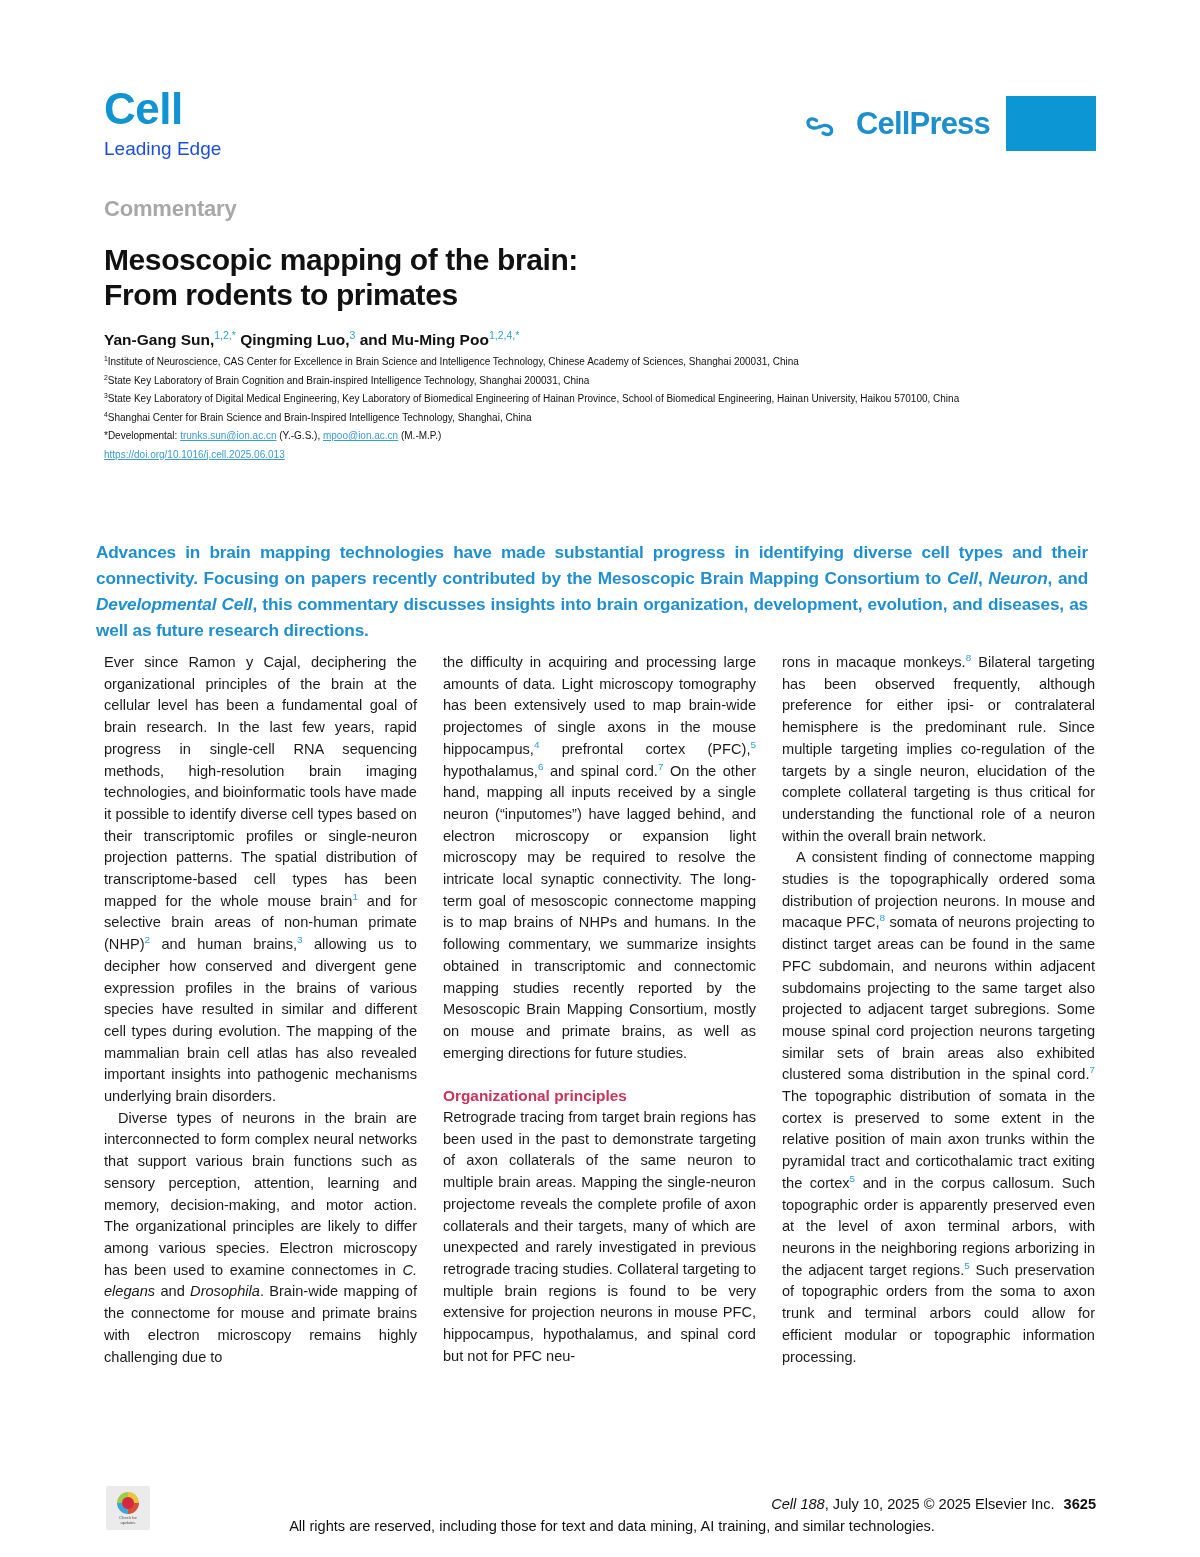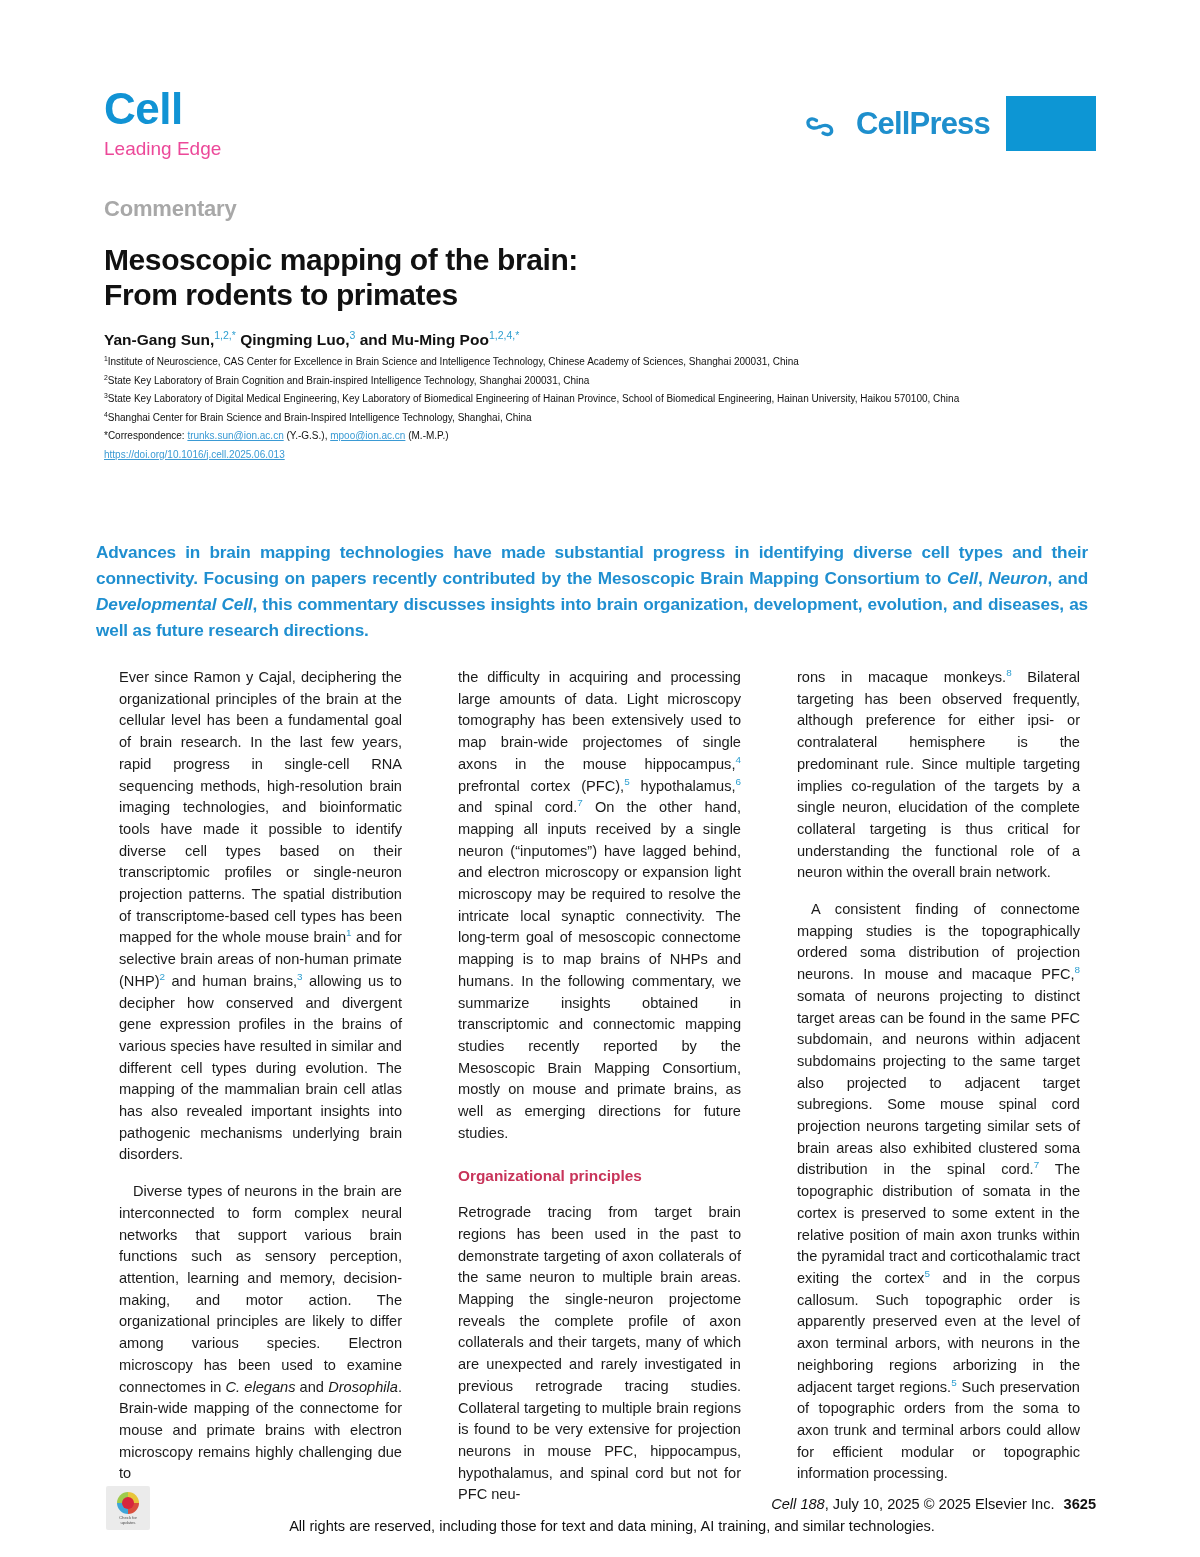--- a/index.html
+++ b/index.html
@@ -34,21 +34,21 @@
     font-size: 44px;
     font-weight: 700;
     letter-spacing: -0.5px;
     color: #1193d4;
     line-height: 46px;
     font-family: "Liberation Sans", sans-serif;
   }
   .leading-edge {
     margin-top: 6px;
     font-size: 19px;
-    color: #ec4899;
+    color: #1d4ed8;
     line-height: 22px;
   }
   .cellpress-block {
     position: absolute;
     right: 0;
     top: 10px;
     display: flex;
     align-items: center;
     gap: 16px;
   }
@@ -148,21 +148,21 @@
     gap: 26px;
   }
   .col {
     width: 313px;
     font-size: 14.6px;
     line-height: 21.7px;
     text-align: justify;
     color: #1a1a1a;
     hyphens: none;
   }
-  .col p { margin: 15px; }
+  .col p { margin: 0; }
   .col p + p { text-indent: 14px; }
   .sec-head {
     color: #c8345a;
     font-weight: 700;
     font-size: 15.4px;
     line-height: 21.7px;
     margin-top: 21px !important;
     margin-bottom: 0;
     text-indent: 0 !important;
     text-align: left;
@@ -266,21 +266,21 @@
   </div>
 
   <div class="authors">
     <div class="author-line"><span>Yan-Gang Sun,</span><sup class="ref">1,2,*</sup><span> Qingming Luo,</span><sup class="ref">3</sup><span> and Mu-Ming Poo</span><sup class="ref">1,2,4,*</sup></div>
 
     <div class="affil"><sup>1</sup><span>Institute of Neuroscience, CAS Center for Excellence in Brain Science and Intelligence Technology, Chinese Academy of Sciences, Shanghai 200031, China</span></div>
     <div class="affil"><sup>2</sup><span>State Key Laboratory of Brain Cognition and Brain-inspired Intelligence Technology, Shanghai 200031, China</span></div>
     <div class="affil"><sup>3</sup><span>State Key Laboratory of Digital Medical Engineering, Key Laboratory of Biomedical Engineering of Hainan Province, School of Biomedical Engineering, Hainan University, Haikou 570100, China</span></div>
     <div class="affil"><sup>4</sup><span>Shanghai Center for Brain Science and Brain-Inspired Intelligence Technology, Shanghai, China</span></div>
 
-    <div class="affil"><span>*Correspondence:</span> <a class="lnk" href="#">trunks.sun@ion.ac.cn</a> <span>(Y.-G.S.),</span> <a class="lnk" href="#">mpoo@ion.ac.cn</a> <span>(M.-M.P.)</span></div>
+    <div class="affil"><span>*Developmental:</span> <a class="lnk" href="#">trunks.sun@ion.ac.cn</a> <span>(Y.-G.S.),</span> <a class="lnk" href="#">mpoo@ion.ac.cn</a> <span>(M.-M.P.)</span></div>
     <div class="affil"><a class="lnk" href="#">https://doi.org/10.1016/j.cell.2025.06.013</a></div>
   </div>
 
   <div class="summary"><span>Advances in brain mapping technologies have made substantial progress in identifying diverse cell types and their connectivity. Focusing on papers recently contributed by the Mesoscopic Brain Mapping Consortium to </span><i>Cell</i><span>, </span><i>Neuron</i><span>, and </span><i>Developmental Cell</i><span>, this commentary discusses insights into brain organization, development, evolution, and diseases, as well as future research directions.</span></div>
 
   <div class="columns">
 
     <div class="col">
       <p><span>Ever since Ramon y Cajal, deciphering the organizational principles of the brain at the cellular level has been a fundamental goal of brain research. In the last few years, rapid progress in single-cell RNA sequencing methods, high-resolution brain imaging technologies, and bioinformatic tools have made it possible to identify diverse cell types based on their transcriptomic profiles or single-neuron projection patterns. The spatial distribution of transcriptome-based cell types has been mapped for the whole mouse brain</span><sup class="ref">1</sup><span> and for selective brain areas of non-human primate (NHP)</span><sup class="ref">2</sup><span> and human brains,</span><sup class="ref">3</sup><span> allowing us to decipher how conserved and divergent gene expression profiles in the brains of various species have resulted in similar and different cell types during evolution. The mapping of the mammalian brain cell atlas has also revealed important insights into pathogenic mechanisms underlying brain disorders.</span></p>
       <p><span>Diverse types of neurons in the brain are interconnected to form complex neural networks that support various brain functions such as sensory perception, attention, learning and memory, decision-making, and motor action. The organizational principles are likely to differ among various species. Electron microscopy has been used to examine connectomes in </span><i>C. elegans</i><span> and </span><i>Drosophila</i><span>. Brain-wide mapping of the connectome for mouse and primate brains with electron microscopy remains highly challenging due to</span></p>

